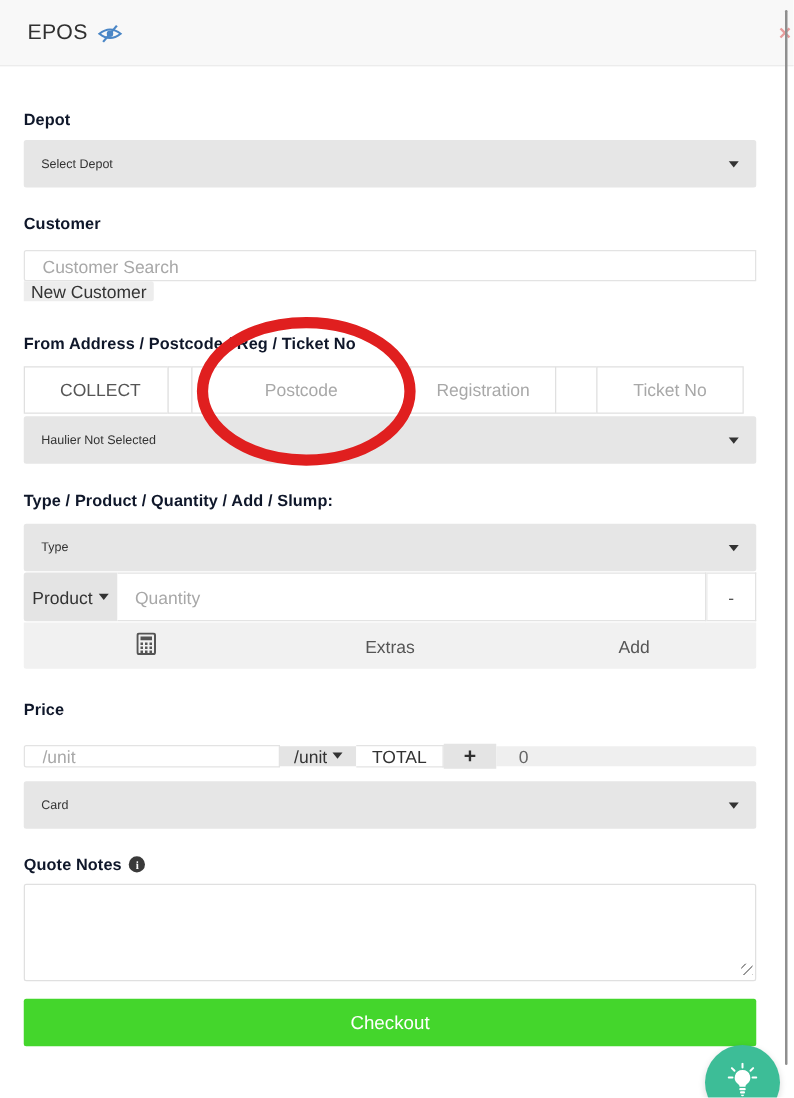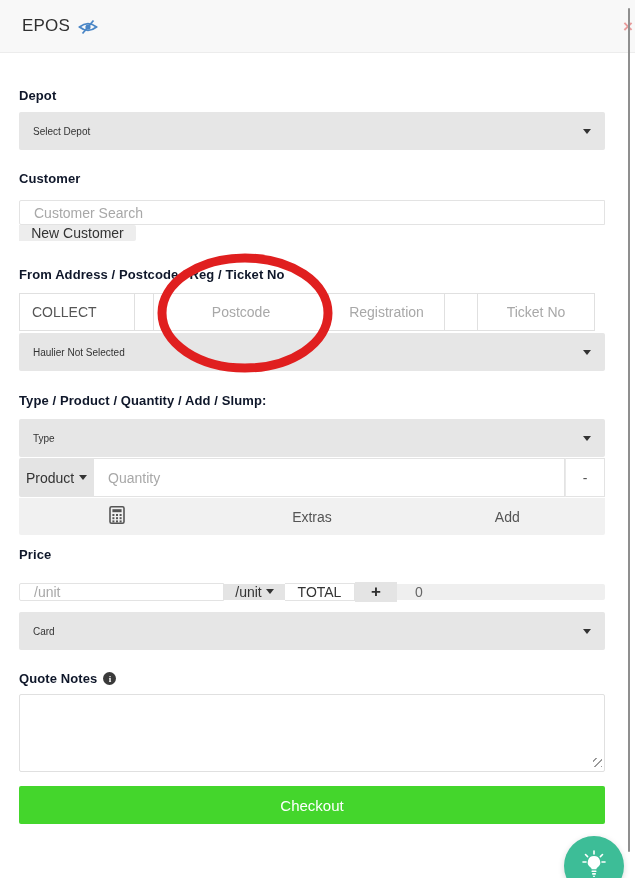--- a/index.html
+++ b/index.html
@@ -44,33 +44,33 @@
 
   input, textarea { font-family:"Liberation Sans", sans-serif; font-size:14px; color:#555; outline:none; }
   input::placeholder, textarea::placeholder { color:#a8a8a8; opacity:1; }
 
   
   .cust-row { display:flex; height:41px; }
   .cust-input {
     flex:1; border:1px solid #e3e3e3; border-radius:2px 0 0 2px; padding:0 14px; background:#fff;
   }
   .new-cust-btn {
-    width:117px; background:#ededed; border:none; font-size:14px; color:#333; cursor:pointer;
+    width:104px; background:#ededed; border:none; font-size:14px; color:#333; cursor:pointer;
     border-radius:0 2px 2px 0;
   }
 
   
   .addr-row { display:flex; height:38px; }
   .addr-cell {
     border:1px solid #e0e0e0; background:#fff; height:38px; margin-left:-1px;
   }
   .addr-cell:first-child { margin-left:0; }
   .addr-input { width:100%; height:100%; border:none; padding:0 12px; background:transparent; }
   .addr-input.centered { text-align:center; padding:0 4px; }
-  .w-collect { width:116px; } .w-sp1 { width:20px; } .w-postcode { width:176px; }
+  .w-collect { width:116px;padding-left:16px; } .w-sp1 { width:20px; } .w-postcode { width:176px; }
   .w-reg { width:117px; } .w-sp2 { width:34px; } .w-ticket { width:118px; }
 
   
   .prod-row { display:flex; height:39px; }
   .prod-btn {
     width:75px; background:#e4e4e4; border:none; font-size:14px; color:#333;
     display:flex; align-items:center; justify-content:center; gap:5px; cursor:pointer; border-radius:2px 0 0 2px;
   }
   .qty-input { width:471px; border:1px solid #e3e3e3; border-left:none; padding:0 14px; background:#fff; }
   .minus-cell {
@@ -134,21 +134,21 @@
   
   .annotation { position:absolute; left:155px; top:252px; pointer-events:none; }
 
   
   .scroll-line { position:absolute; left:628px; top:8px; width:2px; height:844px; background:#8f8f8f; border-radius:1px; cursor:pointer; }
 
   
   .mt-a { margin-top:35px; } .mt-b { margin-top:9px; } .mt-c { margin-top:21px; }
   .mt-d { margin-top:14px;flex-direction:column; } .mt-e { margin-top:26px; } .mt-f { margin-top:11px; }
   .mt-g { margin-top:2px; } .mt-h { margin-top:22px; } .mt-i { margin-top:1px; }
-  .mt-j { margin-top:12px; } .mt-k { margin-top:0px; } .mt-l { margin-top:8px; }
+  .mt-j { margin-top:25px; } .mt-k { margin-top:0px; } .mt-l { margin-top:8px; }
 </style>
 </head>
 <body>
 
 <div class="page">
 
   <div class="modal-header">
     <div class="modal-title">
       <span>EPOS</span>
       <span class="eye-icon">

